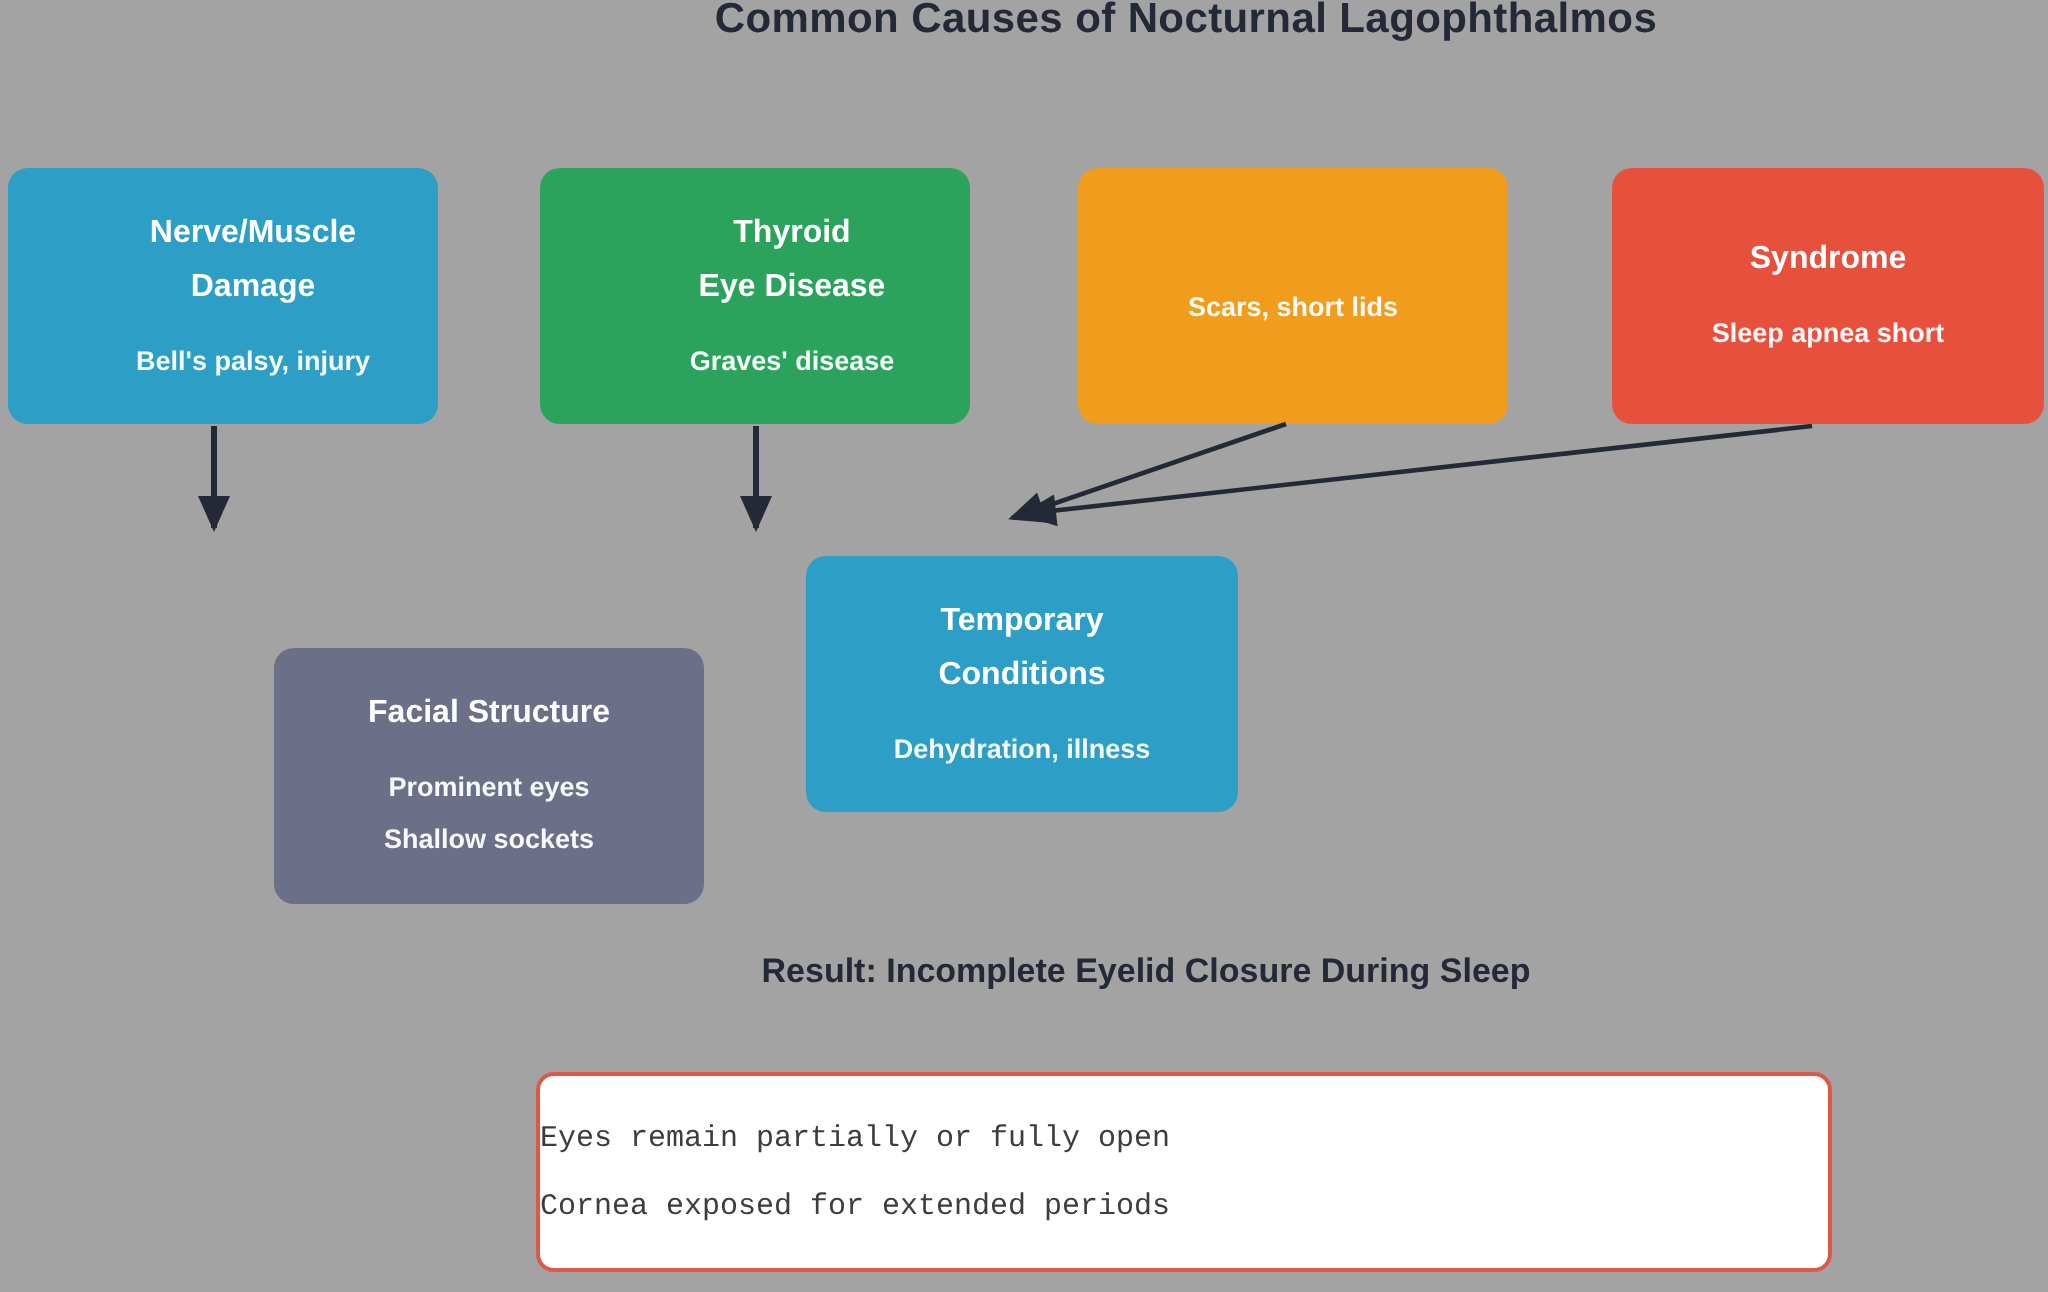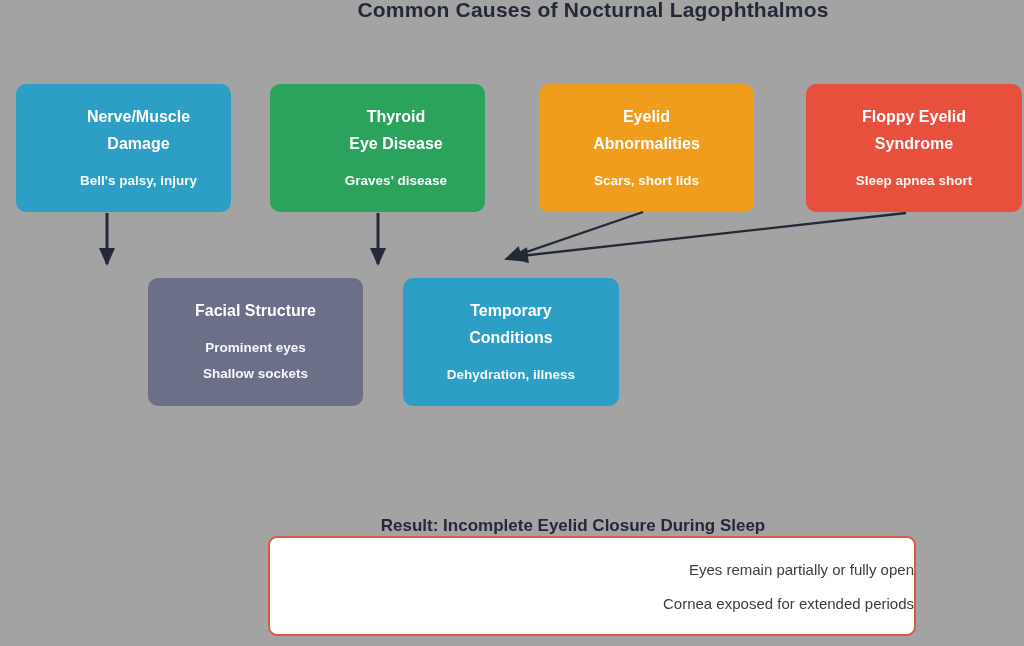--- a/index.html
+++ b/index.html
@@ -75,108 +75,104 @@
     top: 536px;
     left: 268px;
     width: 648px;
     height: 100px;
     background: #ffffff;
     border: 2px solid;
     border-radius: 9px;
     display: flex;
     flex-direction: column;
     justify-content: center;
-    align-items: flex-end;
+    align-items: flex-start;
     gap: 17px;
     text-align: center;
+    font-family: Liberation Mono, monospace;
   }
   .result-line {
     font-size: 15px;
     color: #3d3d3d;
   }
 </style>
 </head>
 <body>
 
 <div class="canvas">
 
   <div class="diagram-title" style="color: rgb(35, 41, 54);">Common Causes of Nocturnal Lagophthalmos</div>
 
-  <div class="box row1" style="left: 16px; width: 215px; background-color: rgb(45, 158, 197); padding-left: 30px;">
+  <div class="box row1" style="left: 4px; width: 215px; background-color: rgb(45, 158, 197); padding-left: 30px;">
     <div class="box-title">
       <span class="line">Nerve/Muscle</span>
       <span class="line">Damage</span>
     </div>
     <div class="box-sub">
       <span class="line">Bell's palsy, injury</span>
     </div>
   </div>
 
   <div class="box row1" style="left: 270px; width: 215px; background-color: rgb(43, 163, 92); padding-left: 37px;">
     <div class="box-title">
       <span class="line">Thyroid</span>
       <span class="line">Eye Disease</span>
     </div>
     <div class="box-sub">
       <span class="line">Graves' disease</span>
     </div>
   </div>
 
   <div class="box row1" style="left: 539px; width: 215px; background-color: rgb(240, 157, 30);">
-    <div class="box-title">
-      <span class="line">Eyelid</span>
-      <span class="line">Abnormalities</span>
-    </div>
     <div class="box-sub">
       <span class="line">Scars, short lids</span>
     </div>
   </div>
 
   <div class="box row1" style="left: 806px; width: 216px; background-color: rgb(232, 80, 62);">
     <div class="box-title">
-      <span class="line">Floppy Eyelid</span>
       <span class="line">Syndrome</span>
     </div>
     <div class="box-sub">
       <span class="line">Sleep apnea short</span>
     </div>
   </div>
 
   <svg class="connectors" width="1024" height="646" viewBox="0 0 1024 646">
     <defs>
       <marker id="ah" markerUnits="userSpaceOnUse" markerWidth="20" markerHeight="18" refX="17" refY="9" orient="auto">
         <path d="M1,1 L19,9 L1,17 Z" style="fill: rgb(35, 41, 54);"></path>
       </marker>
     </defs>
     <line x1="107" y1="213" x2="107" y2="264" stroke-width="3" marker-end="url(#ah)" style="stroke: rgb(35, 41, 54);"></line>
     <line x1="378" y1="213" x2="378" y2="264" stroke-width="3" marker-end="url(#ah)" style="stroke: rgb(35, 41, 54);"></line>
     <line x1="643" y1="212" x2="506" y2="259" stroke-width="2.3" marker-end="url(#ah)" style="stroke: rgb(35, 41, 54);"></line>
     <line x1="906" y1="213" x2="512" y2="257" stroke-width="2.3" marker-end="url(#ah)" style="stroke: rgb(35, 41, 54);"></line>
   </svg>
 
-  <div class="box row2" style="left: 148px; width: 215px; background-color: rgb(107, 112, 136);">
+  <div class="box row2" style="left: 137px; width: 215px; background-color: rgb(107, 112, 136); margin-top: 46px;">
     <div class="box-title">
       <span class="line">Facial Structure</span>
     </div>
     <div class="box-sub">
       <span class="line">Prominent eyes</span>
       <span class="line">Shallow sockets</span>
     </div>
   </div>
 
   <div class="box row2" style="left: 403px; width: 216px; background-color: rgb(45, 158, 197);">
     <div class="box-title">
       <span class="line">Temporary</span>
       <span class="line">Conditions</span>
     </div>
     <div class="box-sub">
       <span class="line">Dehydration, illness</span>
     </div>
   </div>
 
-  <div class="result-heading" style="color: rgb(35, 41, 54); margin-top: 40px;">Result: Incomplete Eyelid Closure During Sleep</div>
+  <div class="result-heading" style="color: rgb(35, 41, 54);">Result: Incomplete Eyelid Closure During Sleep</div>
 
   <div class="result-box" style="border-color: rgb(220, 89, 74);">
     <div class="result-line">Eyes remain partially or fully open</div>
     <div class="result-line">Cornea exposed for extended periods</div>
   </div>
 
 </div>
 
 </body></html>

